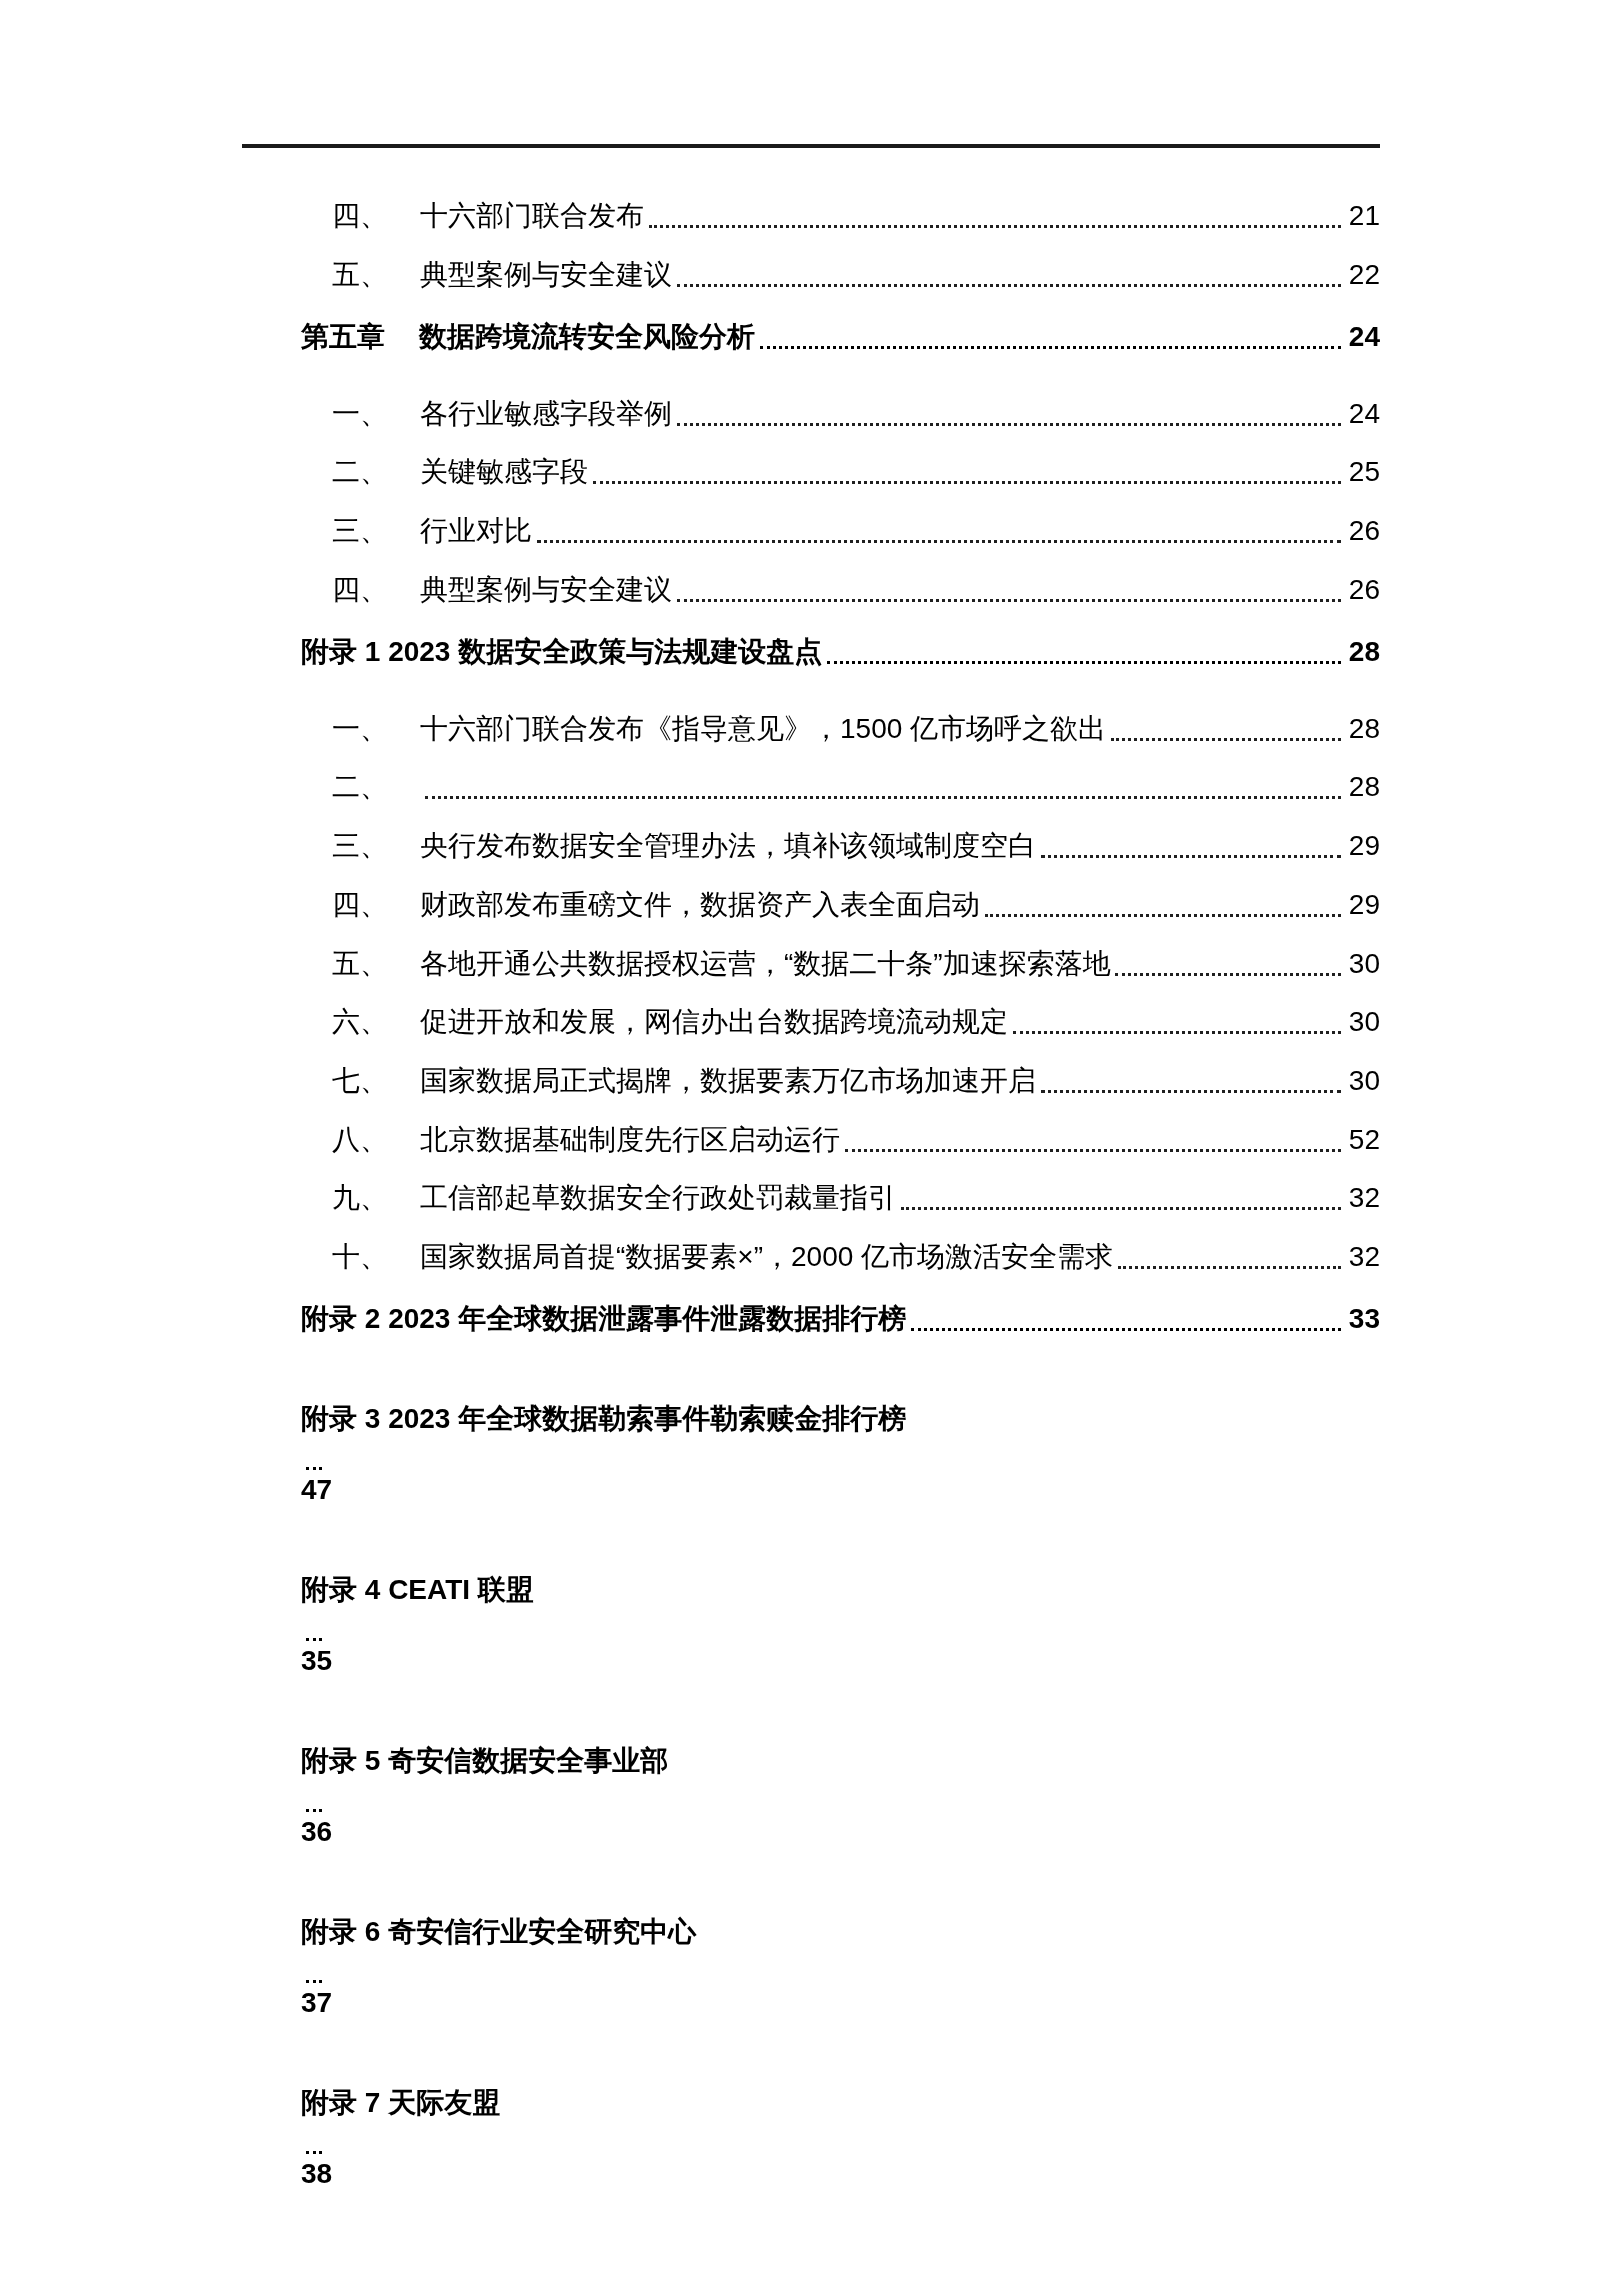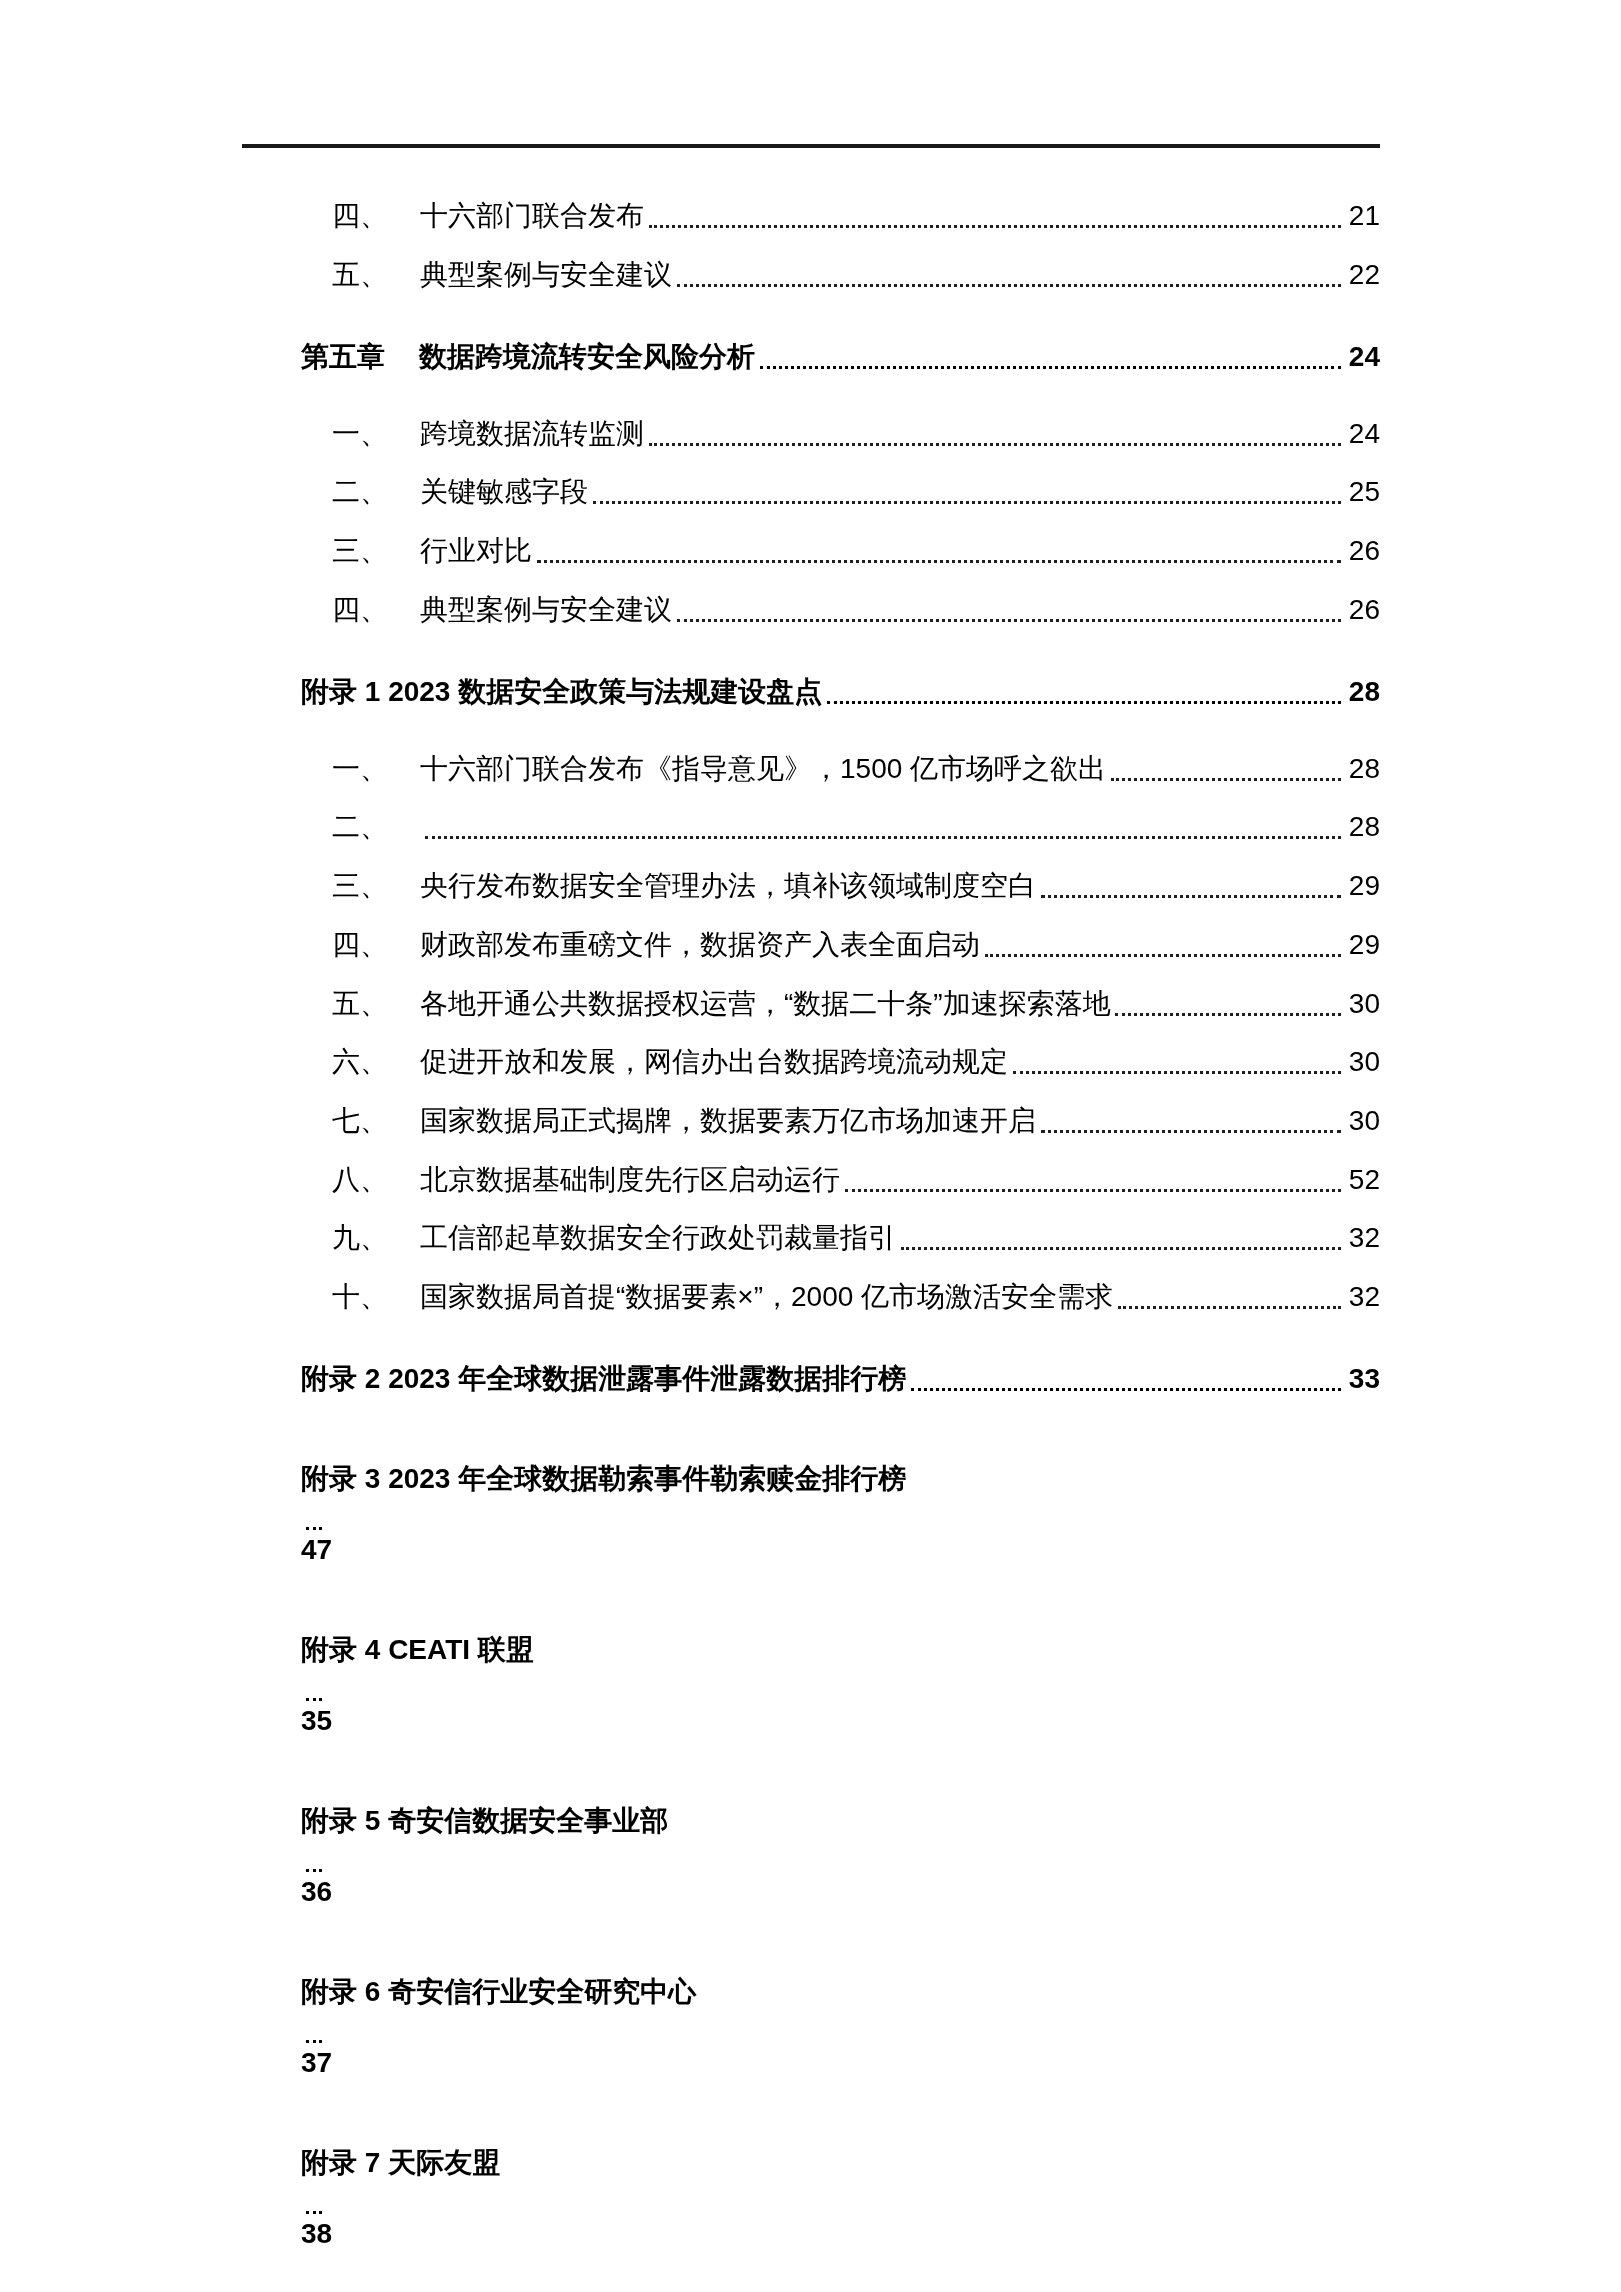--- a/index.html
+++ b/index.html
@@ -32,21 +32,21 @@
   }
   .row {
     display: flex;
     align-items: baseline;
     font-size: 28px;
     line-height: 39px;
     margin-top: 19.7px;
     white-space: nowrap;
   }
   .row:first-child { margin-top: 48px; }
-  .row.l1 { margin-top: 43px; font-weight: 700; }
+  .row.l1 { margin-top: 23px; font-weight: 700; }
   .row.l1 + .row.l2 { margin-top: 38px; }
   .row.l1 + .row.l1 { margin-top: 61px; flex-direction: column; }
   .row.l2 { padding-left: 90px; }
   .row.l1 { padding-left: 59px; }
   .num {
     flex: none;
     width: 88px;
   }
   .chapter-label {
     flex: none;
@@ -87,21 +87,21 @@
         <span class="pagenum">22</span>
       </div>
       <div class="row l1">
         <span class="chapter-label">第五章</span>
         <span class="title">数据跨境流转安全风险分析</span>
         <span class="dots"></span>
         <span class="pagenum">24</span>
       </div>
       <div class="row l2">
         <span class="num">一、</span>
-        <span class="title">跨境数据流转监测</span>
+        <span class="title">各行业敏感字段举例</span>
         <span class="dots"></span>
         <span class="pagenum">24</span>
       </div>
       <div class="row l2">
         <span class="num">二、</span>
         <span class="title">关键敏感字段</span>
         <span class="dots"></span>
         <span class="pagenum">25</span>
       </div>
       <div class="row l2">

